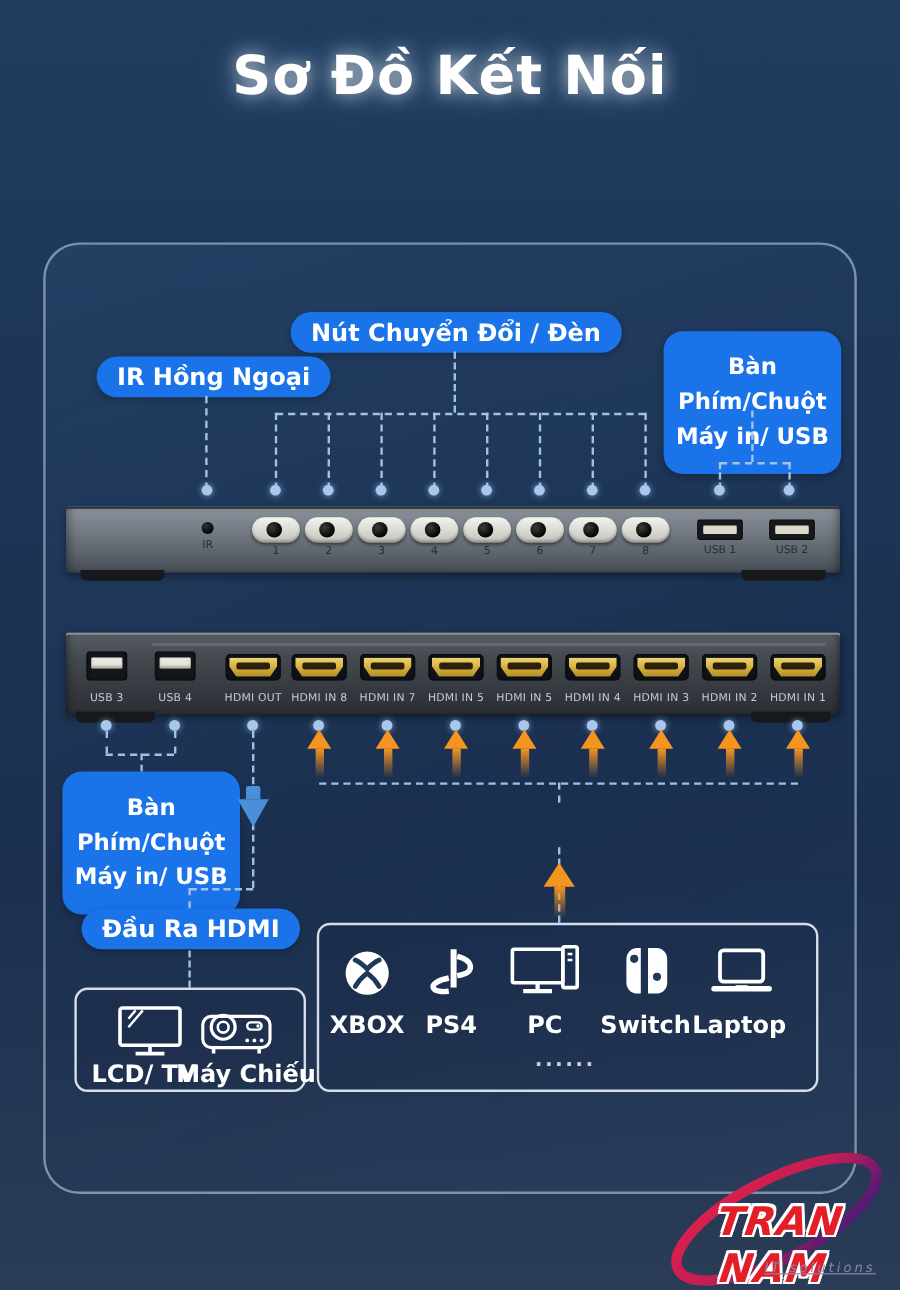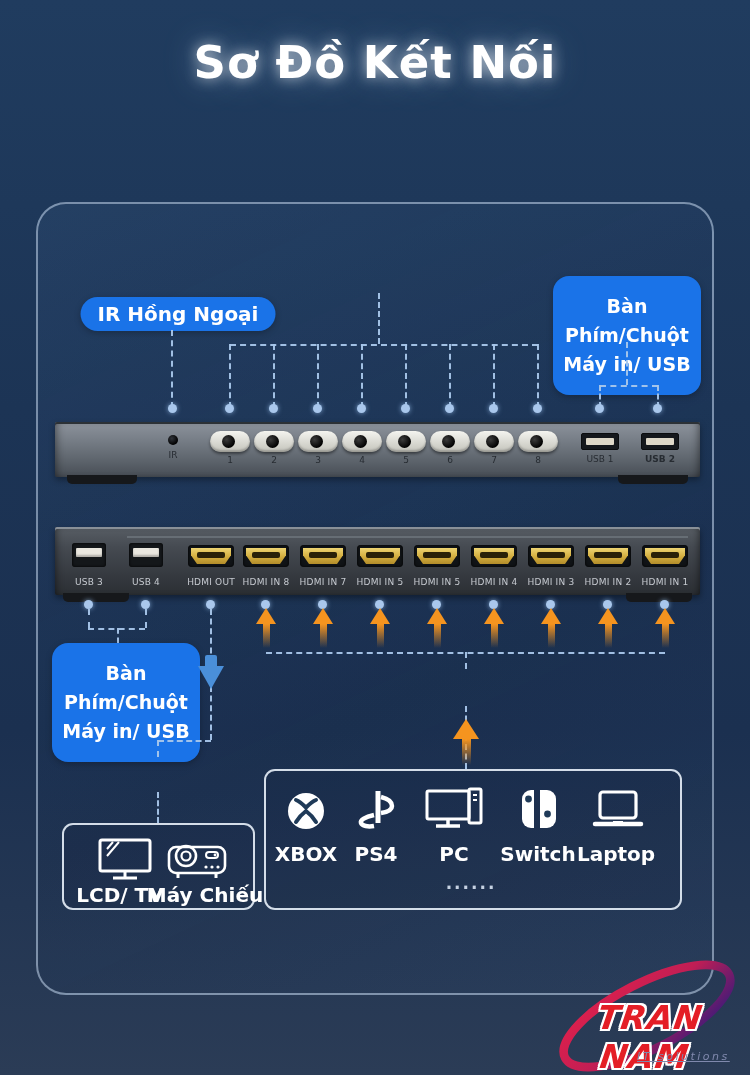--- a/index.html
+++ b/index.html
@@ -81,20 +81,21 @@
 </style>
 </head>
 <body>
 
 <div class="stage">
 
   <div class="title">Sơ Đồ Kết Nối</div>
 
   <div class="panel"></div>
 
+  <div class="pill" style="left:380px;top:260px;">Nút Chuyển Đổi / Đèn</div>
   <div class="pill" style="left:178px;top:297px;">IR Hồng Ngoại</div>
   <div class="pill two" style="left:627px;top:276px;"><span>Bàn Phím/Chuột</span><br><span>Máy in/ USB</span></div>
 
   <div class="vdash" style="left:171px;top:330px;height:78px;"></div>
   <div class="vdash" style="left:378px;top:293px;height:51px;"></div>
   <div class="hdash" style="left:230px;top:344px;width:308px;"></div>
   <div class="vdash" style="left:229px;top:344px;height:64px;"></div>
   <div class="vdash" style="left:273px;top:344px;height:64px;"></div>
   <div class="vdash" style="left:317px;top:344px;height:64px;"></div>
   <div class="vdash" style="left:361px;top:344px;height:64px;"></div>
@@ -154,21 +155,21 @@
     <div class="mini-label" style="left:395px;top:33px;">6</div>
     <div class="mini-label" style="left:439px;top:33px;">7</div>
     <div class="mini-label" style="left:483px;top:33px;">8</div>
     <div class="usb-f" style="left:545px;top:11px;">
         <i></i>
       </div>
     <div class="usb-f" style="left:605px;top:11px;">
         <i></i>
       </div>
     <div class="mini-label" style="left:545px;top:32px;">USB 1</div>
-    <div class="mini-label" style="left:605px;top:32px;font-weight:bold;">USB 2</div>
+    <div class="mini-label" style="left:605px;top:32px;">USB 2</div>
     <div class="foot" style="left:12px;top:53px;width:70px;"></div>
     <div class="foot" style="left:563px;top:53px;width:70px;"></div>
   </div>
 
   <div class="dev dev-rear">
     <div class="groove"></div>
     <div class="usb-r" style="left:34px;top:16px;">
         <i></i>
       </div>
     <div class="usb-r" style="left:91px;top:16px;">
@@ -243,20 +244,21 @@
   <div class="vdash" style="left:117px;top:628px;height:15px;"></div>
   <div class="pill two" style="left:126px;top:643px;"><span>Bàn Phím/Chuột</span><br><span>Máy in/ USB</span></div>
 
   <div class="vdash" style="left:210px;top:609px;height:131px;"></div>
   <div class="arrow-down-blue" style="left:211px;top:655px;">
       <div class="tail"></div>
       <div class="head"></div>
     </div>
   <div class="hdash" style="left:158px;top:740px;width:53px;"></div>
   <div class="vdash" style="left:157px;top:740px;height:17px;"></div>
+  <div class="pill" style="left:159px;top:757px;">Đầu Ra HDMI</div>
   <div class="vdash" style="left:157px;top:792px;height:31px;"></div>
 
   <div class="arrow-up" style="left:266px;top:608px;">
       <div class="head"></div>
       <div class="tail"></div>
     </div>
   <div class="arrow-up" style="left:323px;top:608px;">
       <div class="head"></div>
       <div class="tail"></div>
     </div>

